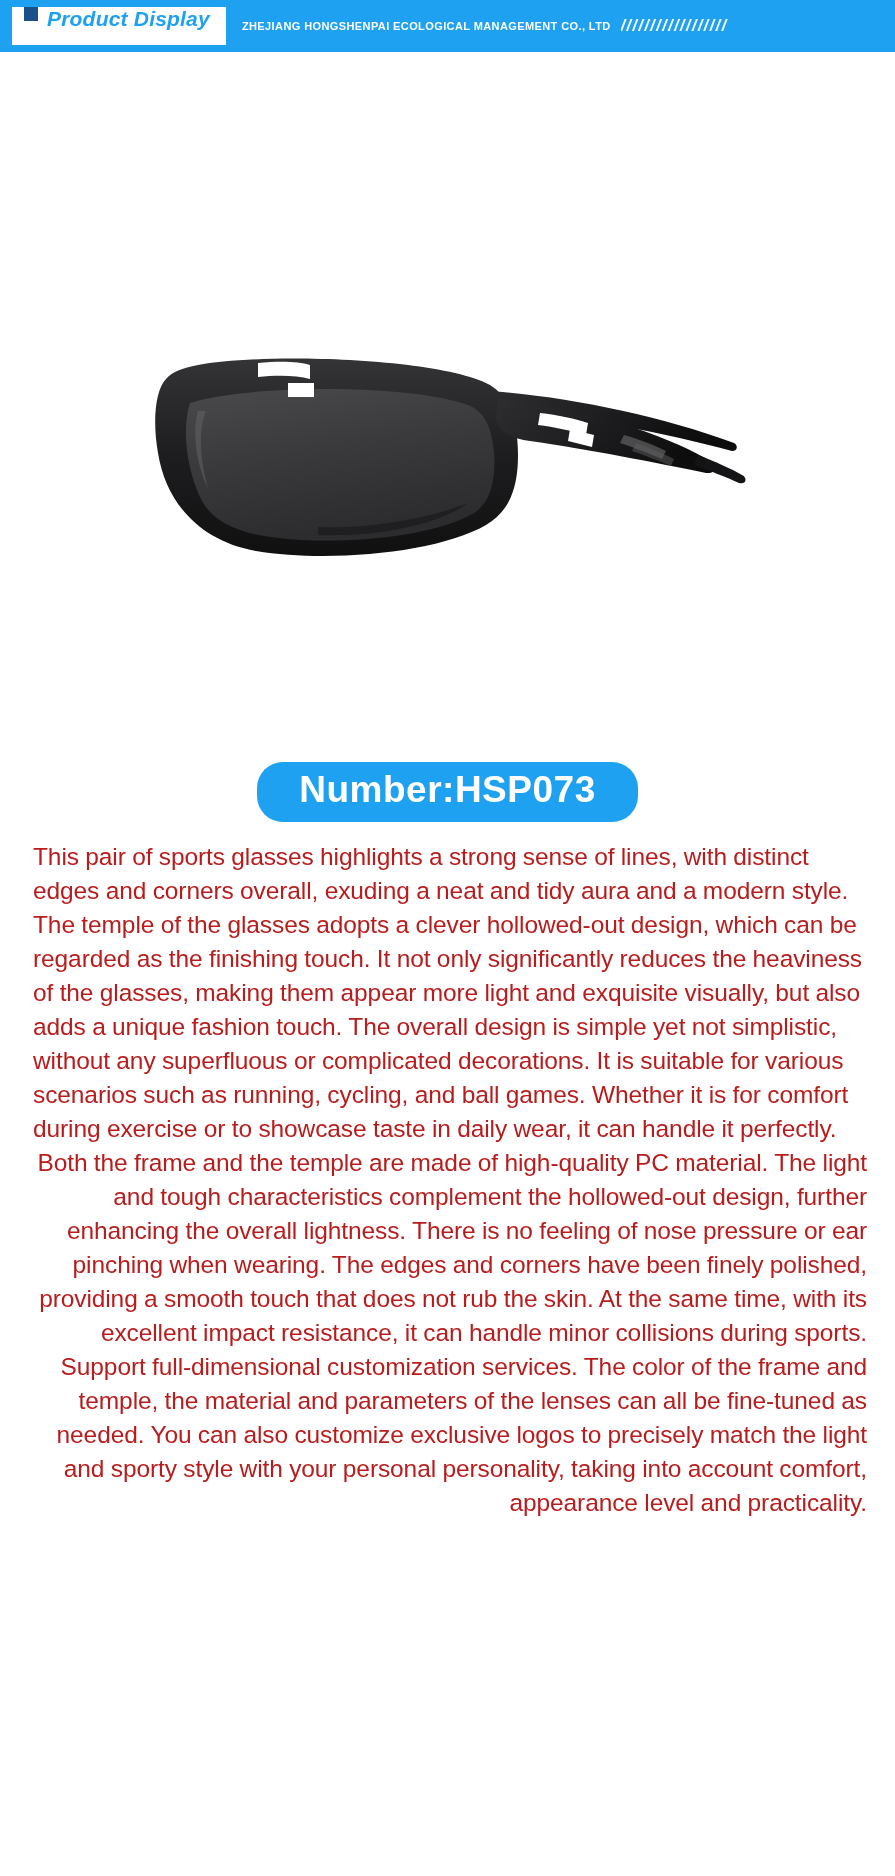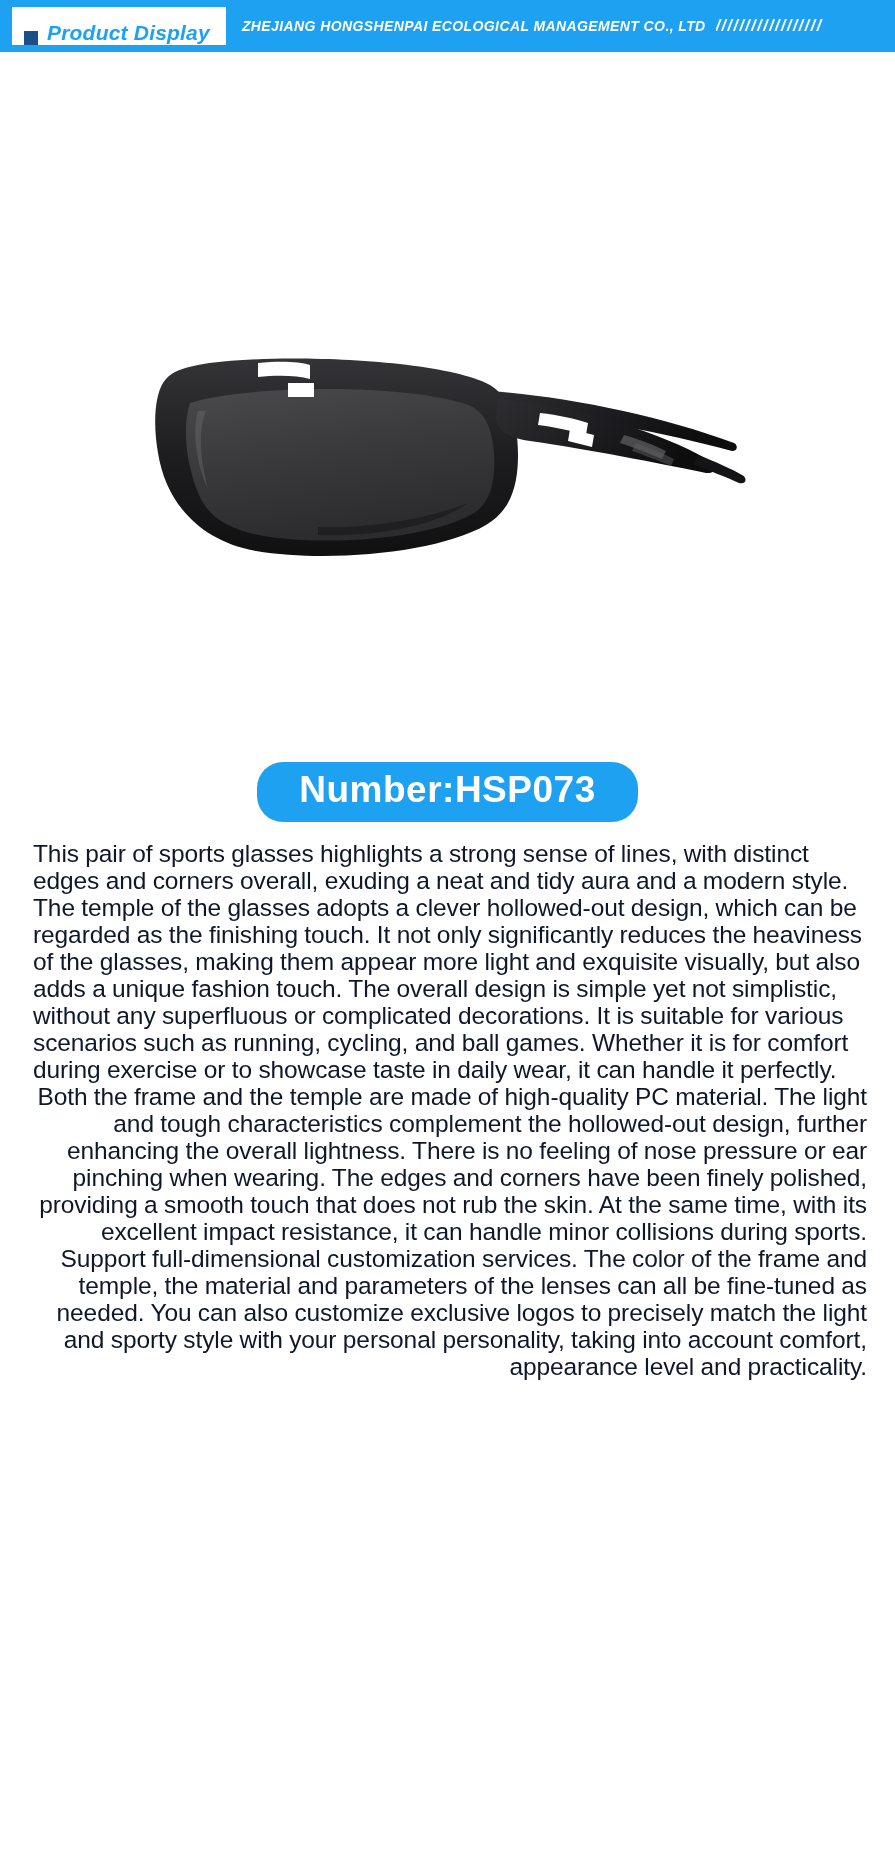--- a/index.html
+++ b/index.html
@@ -23,42 +23,41 @@
     display: flex;
     align-items: center;
     overflow: hidden;
   }
   .header-tab {
     background: #ffffff;
     height: 38px;
     margin-left: 12px;
     padding: 0 16px 0 12px;
     display: flex;
-    align-items: flex-end;
+    align-items: flex-start;
     gap: 9px;
     flex: none;
   }
   .header-square {
     width: 14px;
     height: 14px;
     background: #1a4f8a;
     display: block;
   }
   .header-tab-label {
     color: #1da1f0;
     font-size: 21px;
     font-weight: bold;
     font-style: italic;
     letter-spacing: 0.2px;
     white-space: nowrap;
   }
   .header-company {
     color: #ffffff;
-    font-size: 14px;
-    font-style: italic;
+    font-size: 11px;
     font-weight: bold;
     letter-spacing: 0.4px;
     margin-left: 16px;
     white-space: nowrap;
   }
   .header-slashes {
     color: #ffffff;
     font-size: 16px;
     font-style: italic;
     font-weight: bold;
@@ -104,23 +103,23 @@
     white-space: nowrap;
   }
 
   
   .description {
     padding: 18px 28px 28px 33px;
   }
   .description p {
     margin: 0;
     font-size: 24.5px;
-    line-height: 27px;
+    line-height: 34px;
     letter-spacing: -0.1px;
-    color: #0f172a;
+    color: #b91c1c;
     text-align: left;
     word-spacing: -0.3px;
   }
   .description p + p {
     margin-top: 0;
     text-align: right;
   }
 </style>
 </head>
 <body>

